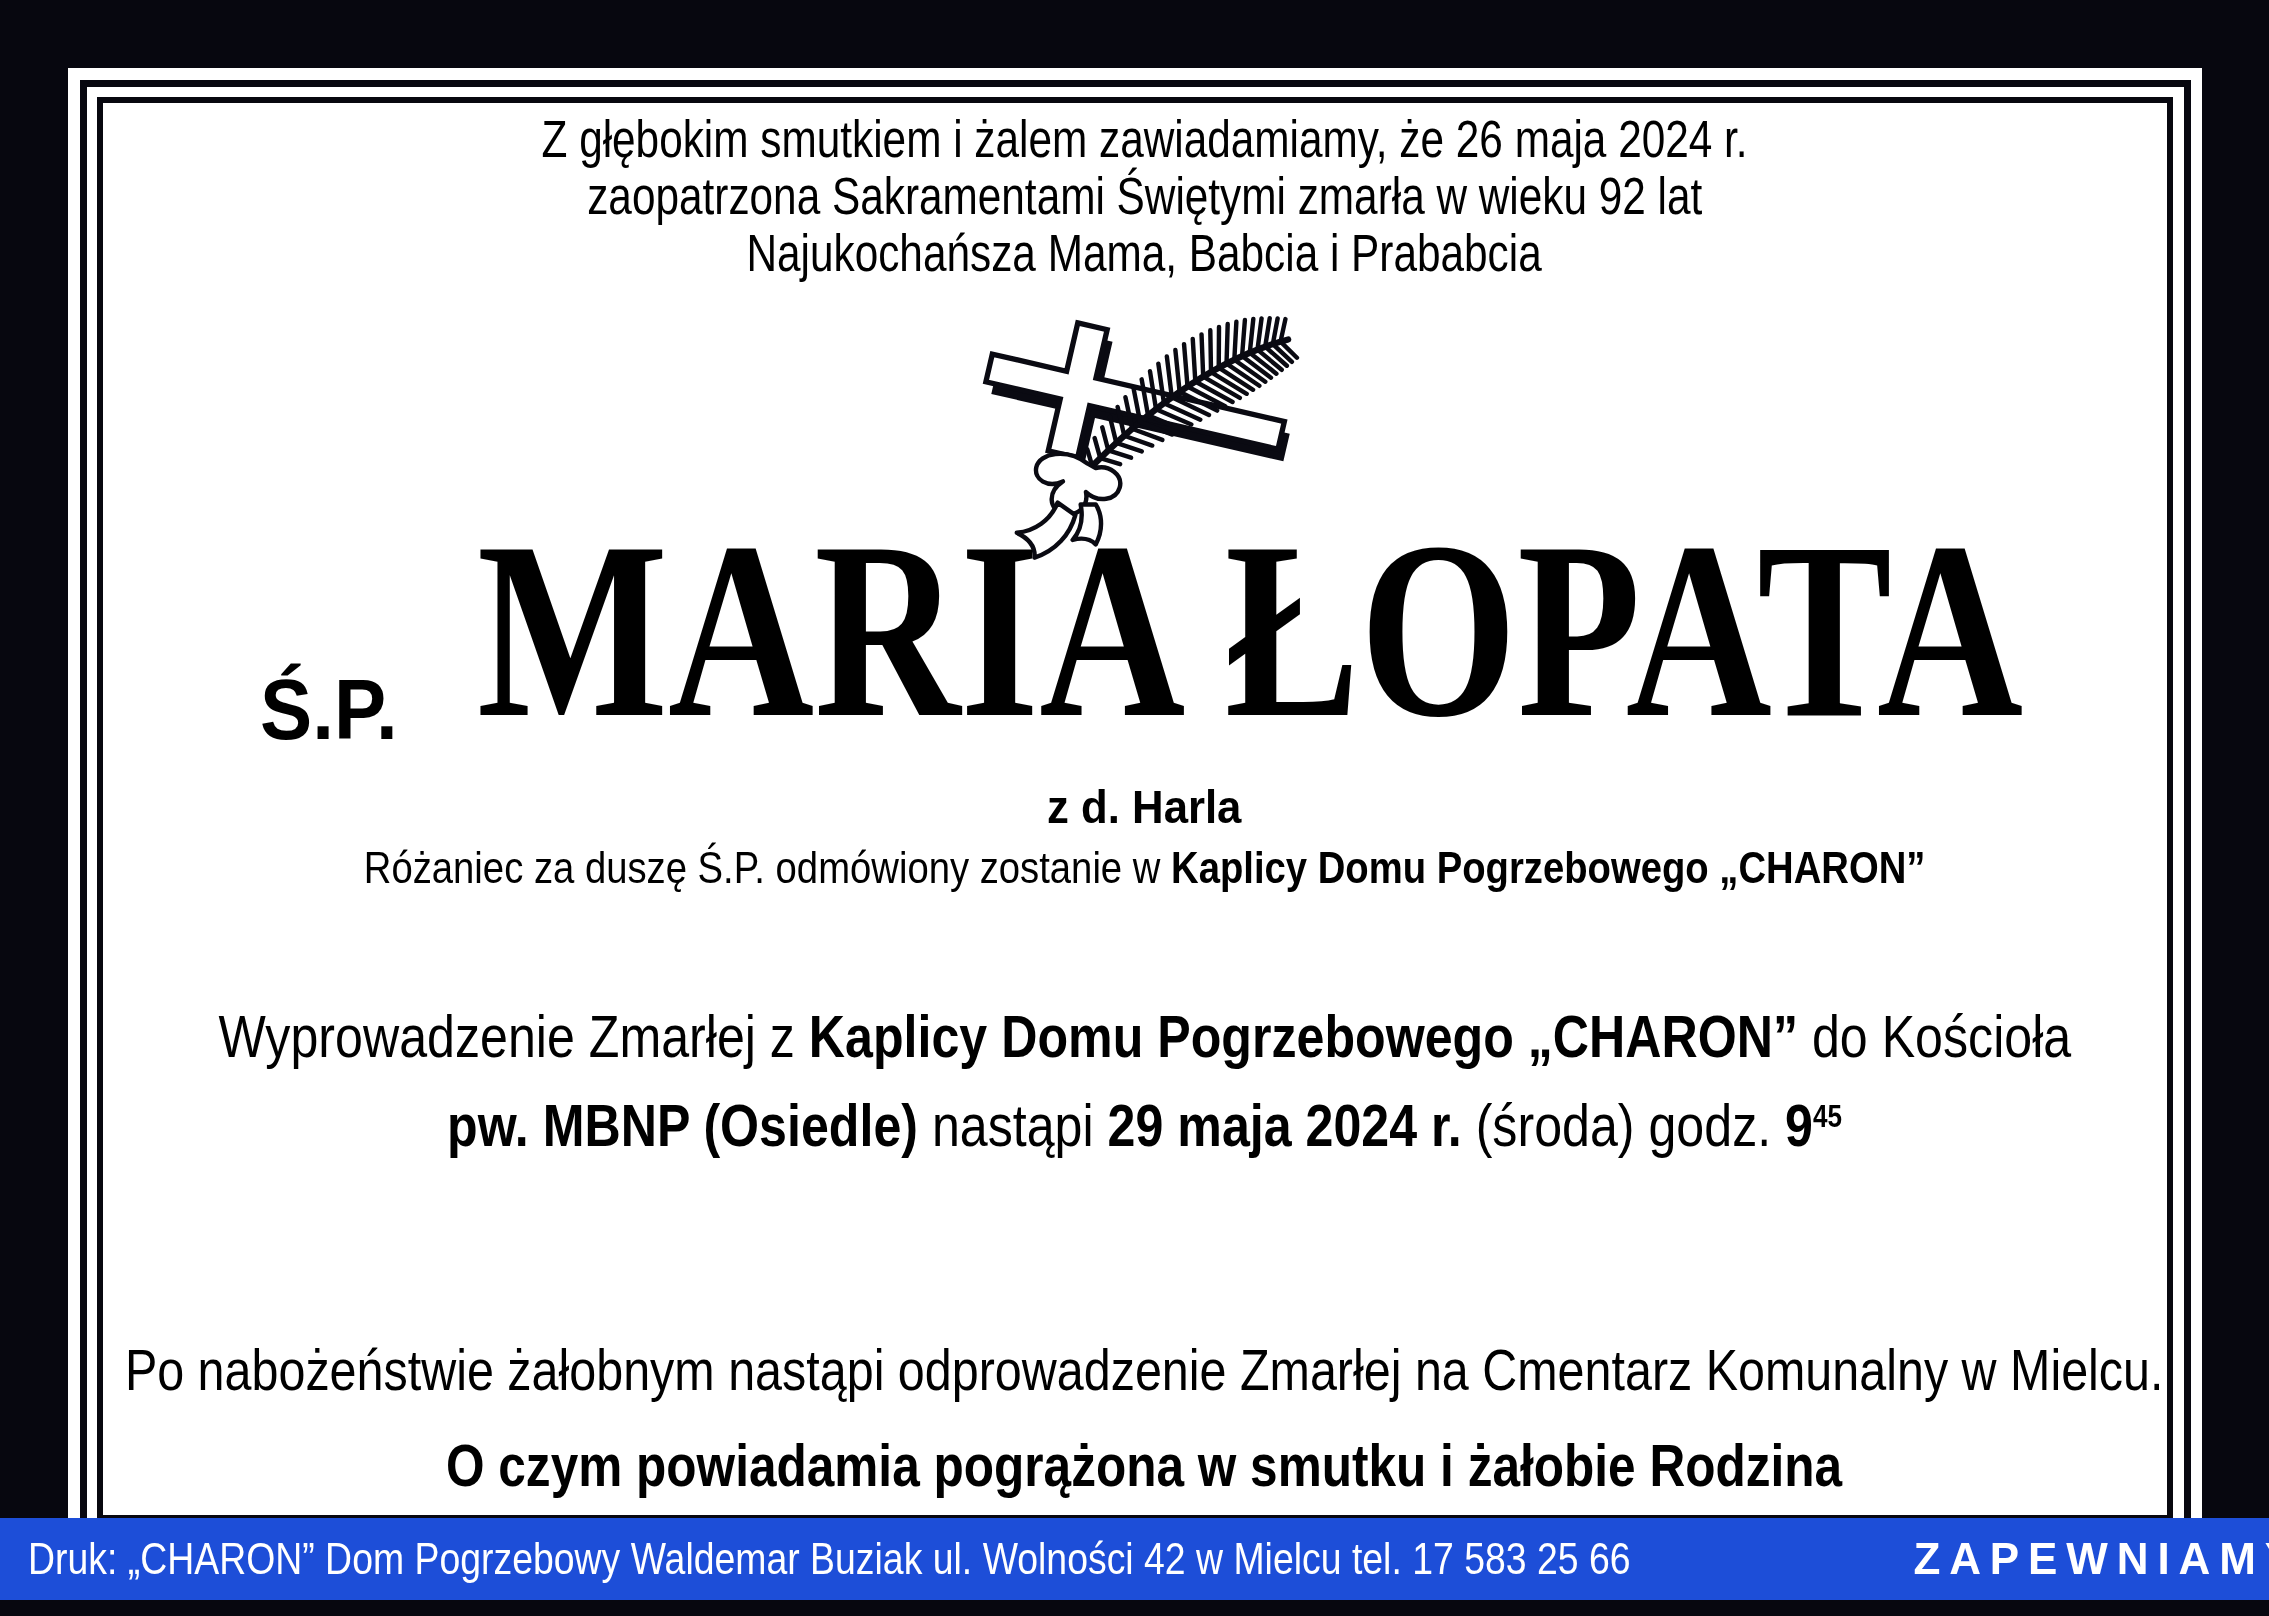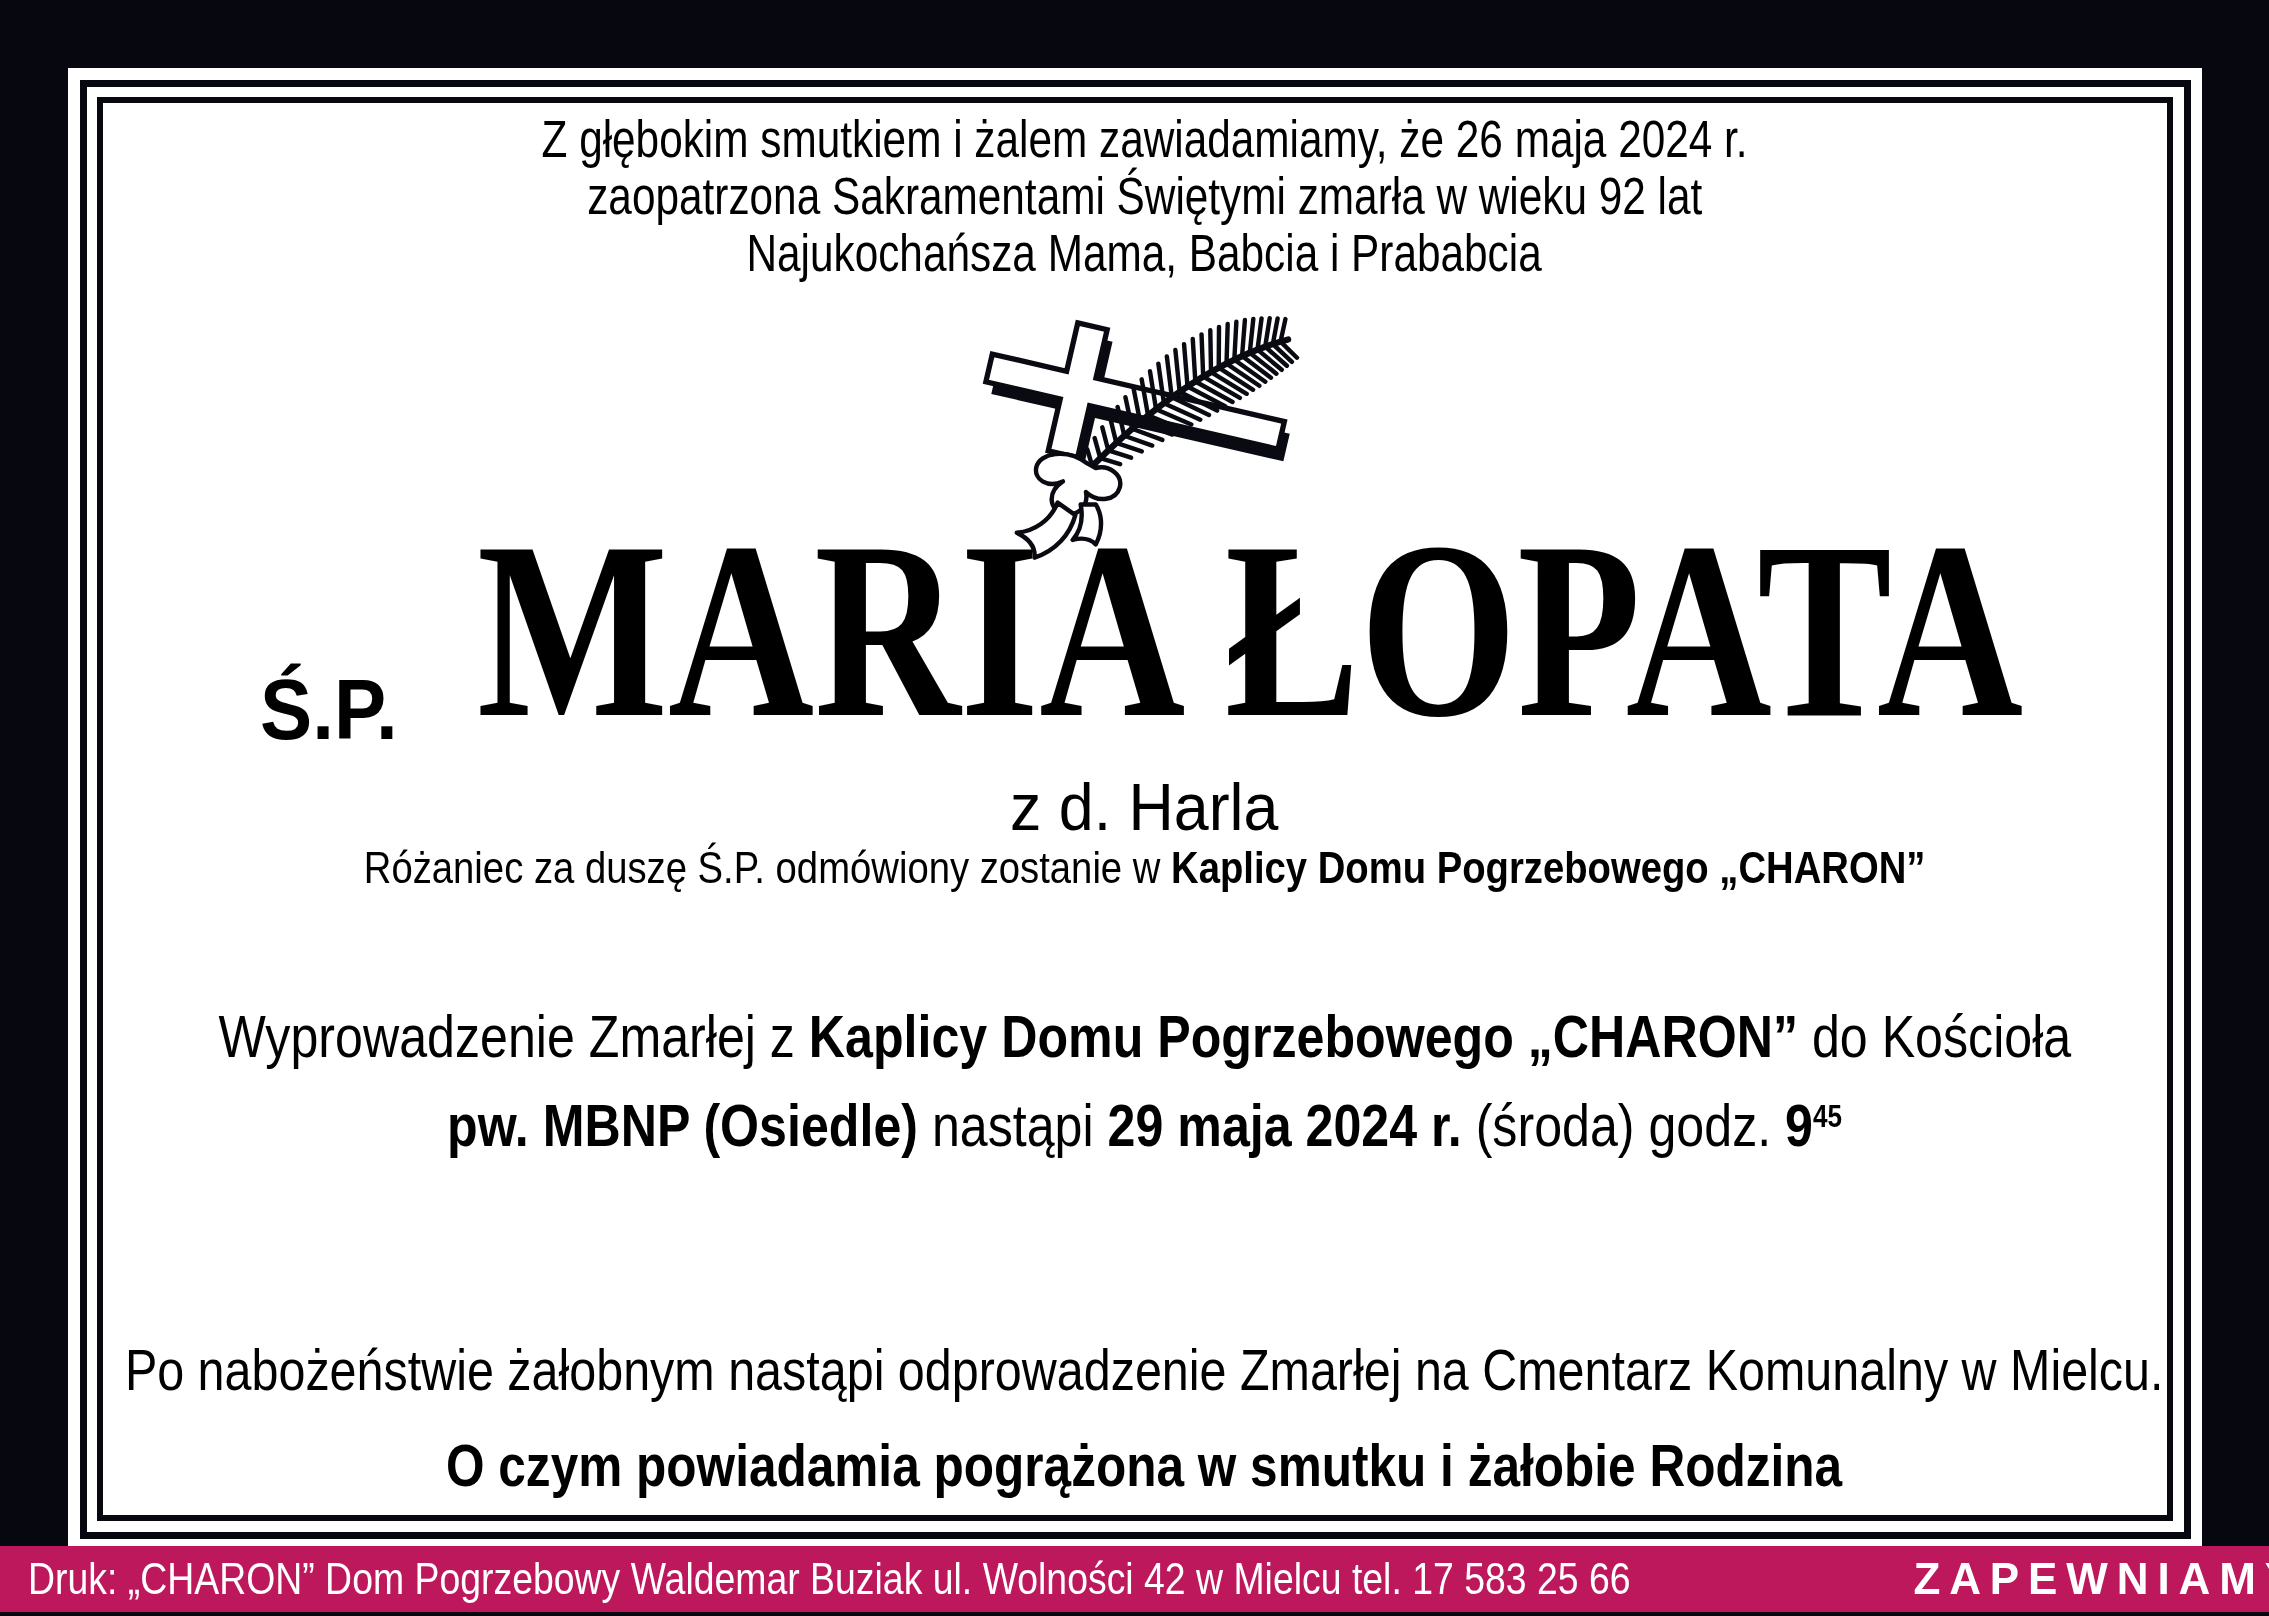--- a/index.html
+++ b/index.html
@@ -30,41 +30,41 @@
 
   .name-row   { top:401px; display:flex; justify-content:center; align-items:baseline;gap:42px; }
   .sp         { font-size:85px; font-weight:700; line-height:85px; position:relative; top:24px;
                 display:inline-block; transform:scaleX(0.92); transform-origin:left bottom;
                 margin-right:25px; white-space:pre; }
   .name-wrap  { width:1552px; }
   .name       { font-family:"Liberation Serif", serif; font-weight:700;
                 font-size:253px; line-height:253px; display:inline-block;
                 transform:scaleX(0.80); transform-origin:left bottom; white-space:pre; }
 
-  .maiden     { top:671px; font-size:66px; line-height:66px; font-weight:400; }
+  .maiden     { top:671px; font-size:46px; line-height:66px; font-weight:700; }
   .maiden .cond { --sx:0.95; }
 
   .para1      { top:725px;  font-size:45px; line-height:80px; }
   .para1 .cond{ --sx:0.85; }
   .para2      { top:894px; font-size:59px; line-height:80px; }
   .para2 .cond{ --sx:0.85; }
 
   .mass       { top:1091px; font-size:89px; line-height:89px; font-weight:700; }
   .mass .cond { --sx:0.65; }
 
   .after      { top:1239px; font-size:57px; line-height:57px; }
   .after .cond{ --sx:0.85; }
 
   .family     { top:1334px; font-size:59px; line-height:59px; font-weight:700; }
   .family .cond{ --sx:0.84; }
 
   
   .footer {
-    position:absolute; left:0; right:0; bottom:4px; height:66px;
-    background:#be185d; color:#ffffff;
+    position:absolute; left:0; right:0; bottom:16px; height:82px;
+    background:#1d4ed8; color:#ffffff;
     display:flex; align-items:center; justify-content:space-between;
     padding:0 75px 0 28px; box-sizing:border-box;
   }
   .printer { font-size:44px; display:inline-block; white-space:pre;
              transform:scaleX(0.85); transform-origin:left center; }
   .bus     { font-size:44px; font-weight:700; letter-spacing:8.9px; white-space:pre; }
 
   .bow { fill:#ffffff; stroke:#0a0a12; stroke-width:5; stroke-linejoin:round; }
 </style>
 </head>

